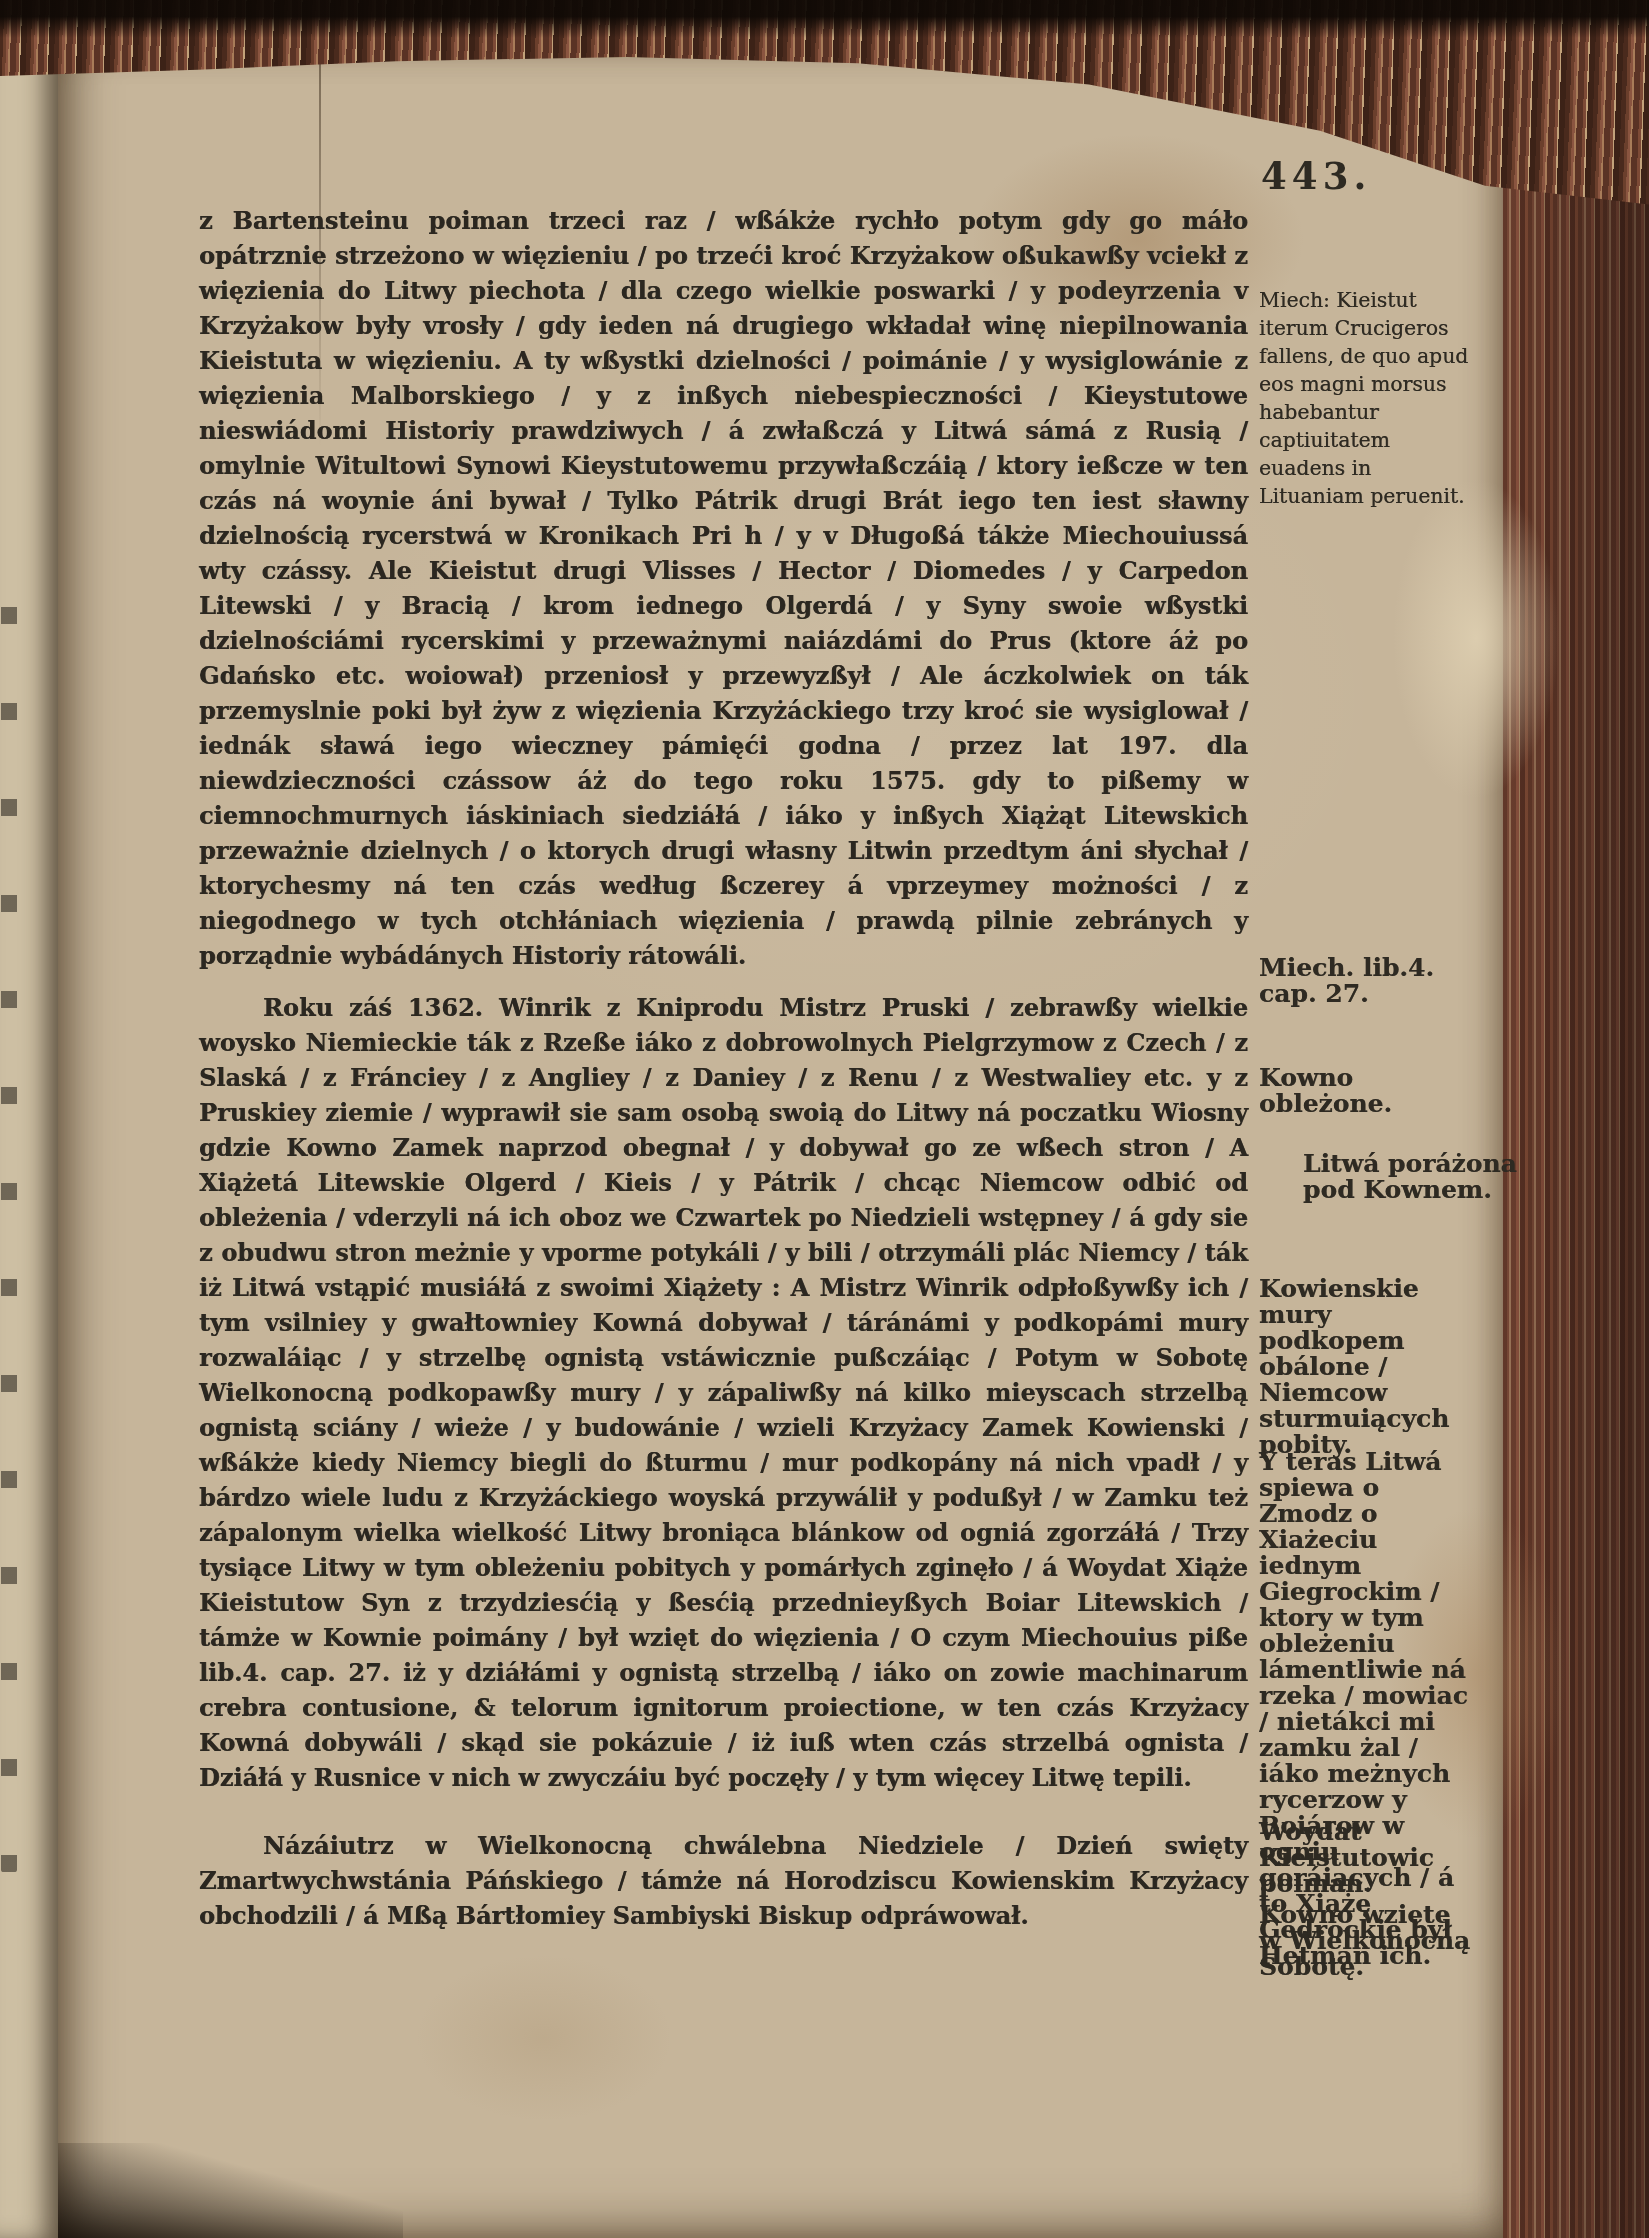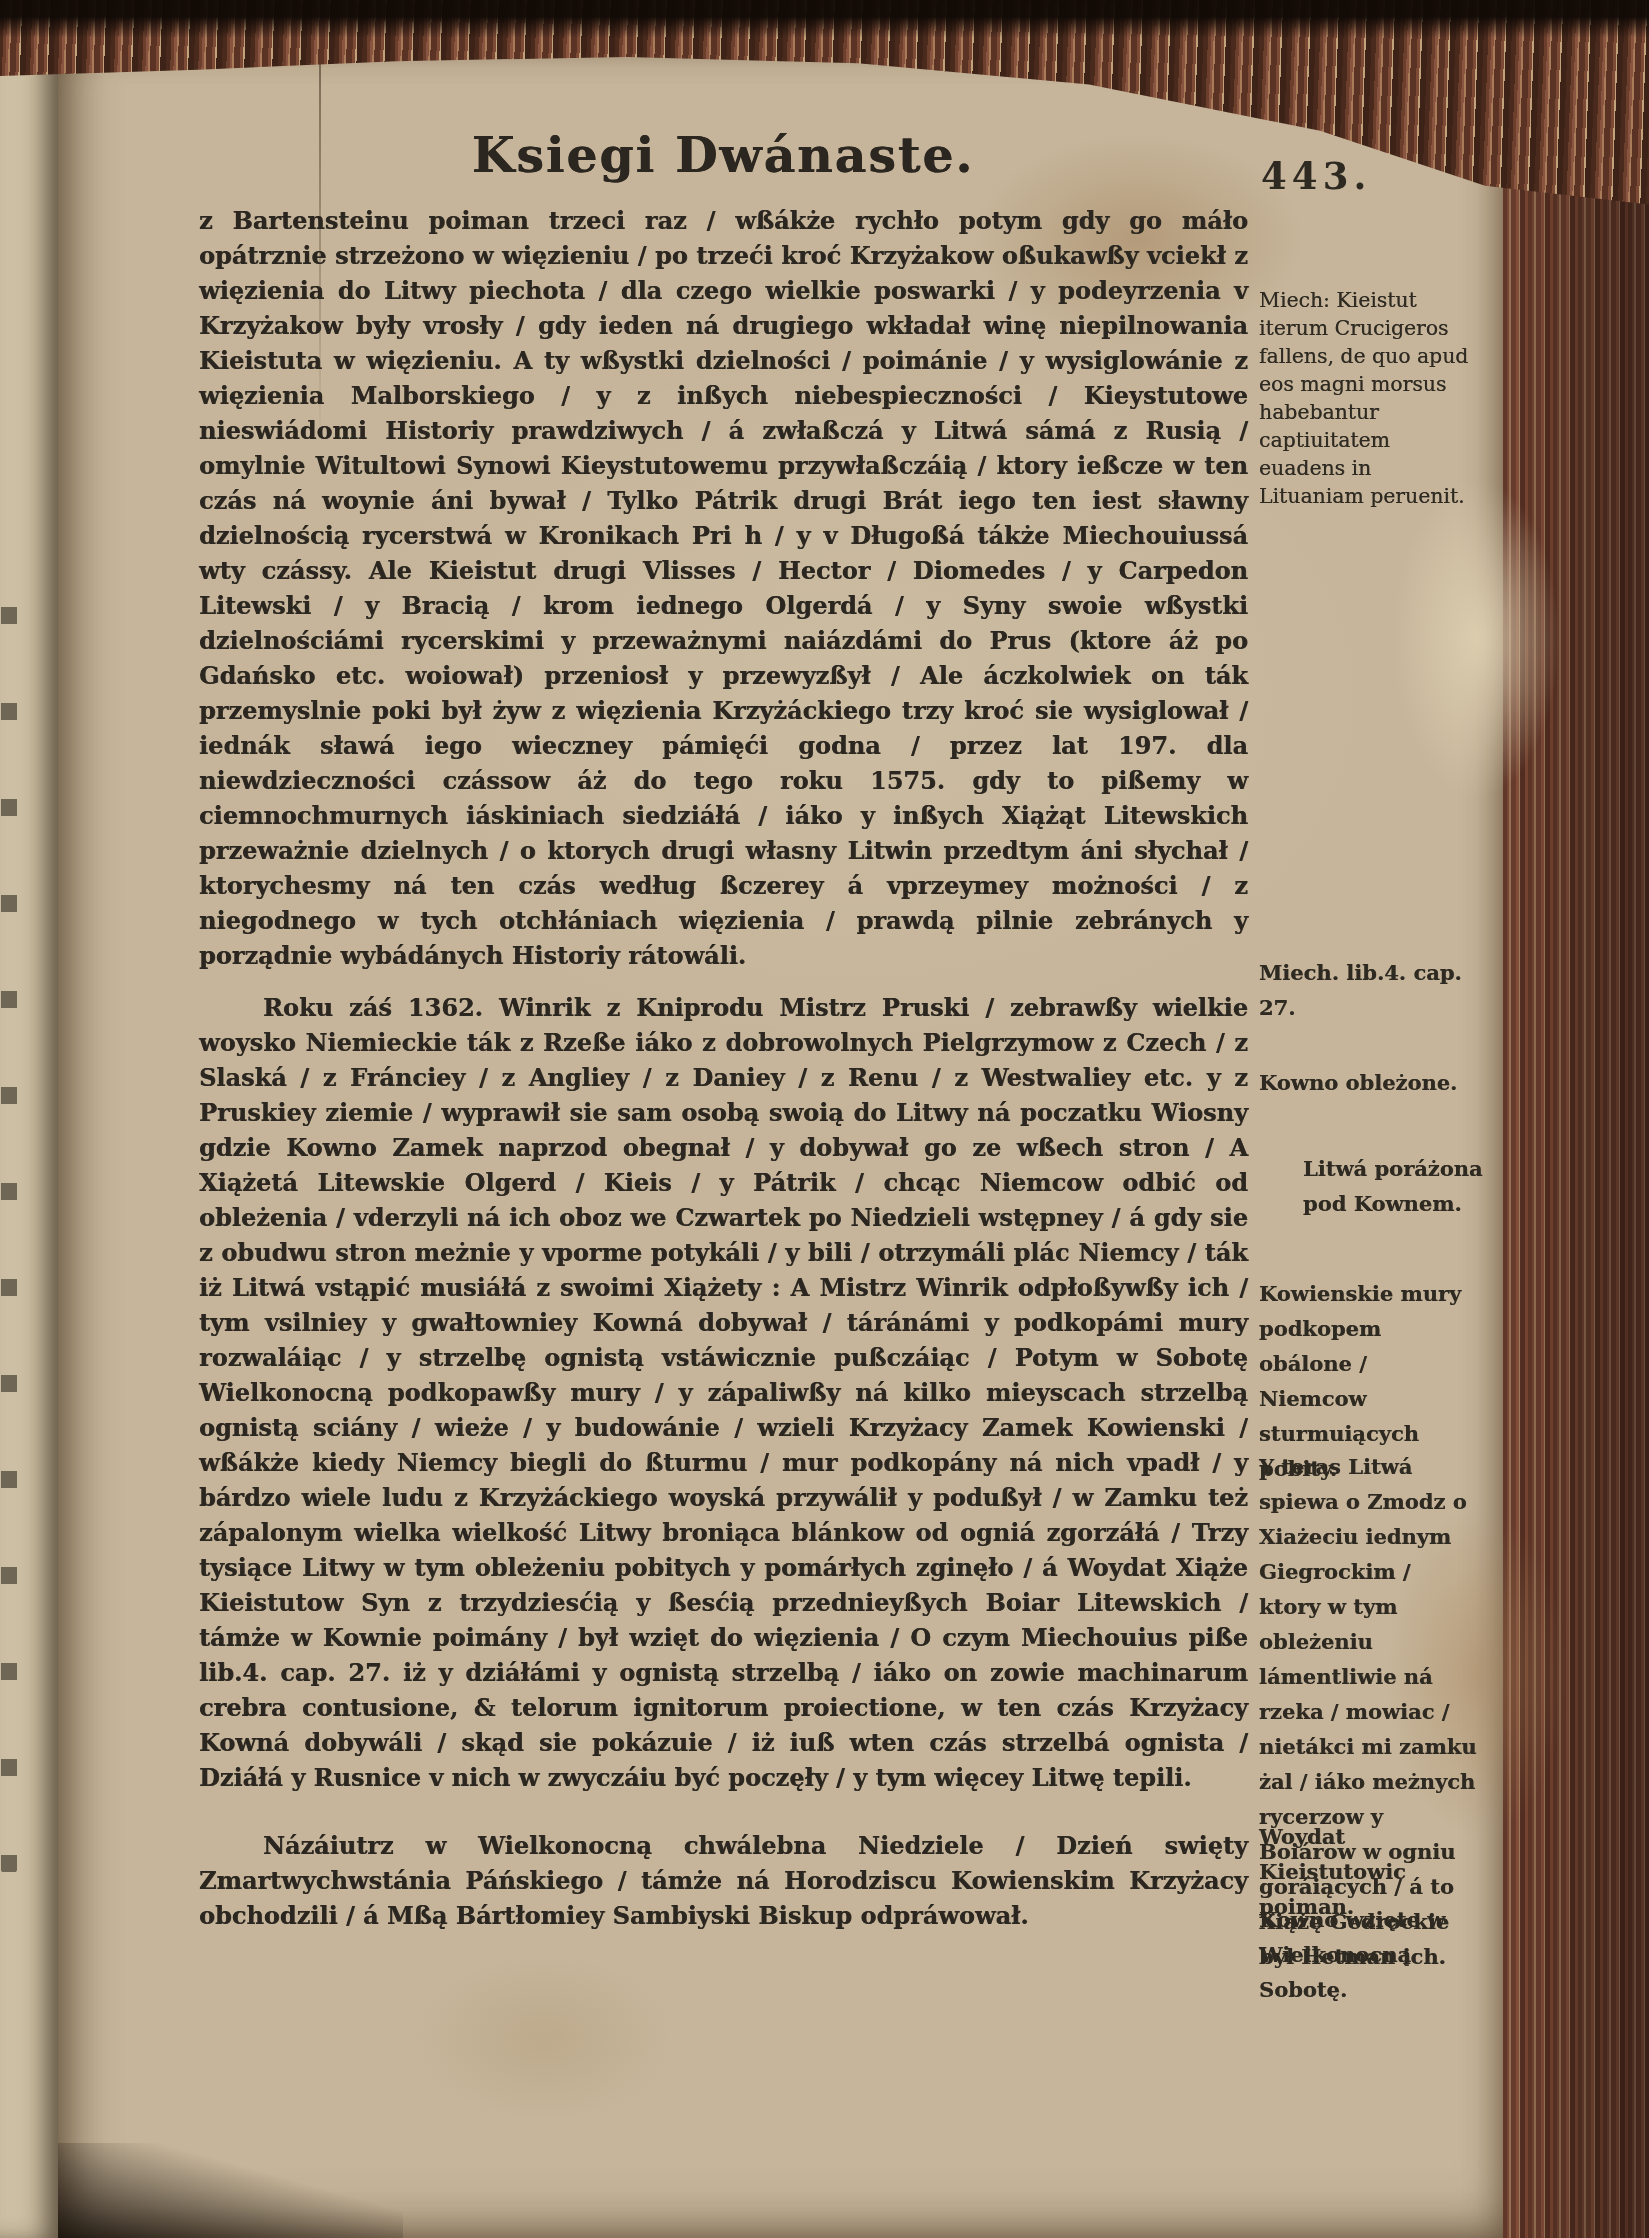--- a/index.html
+++ b/index.html
@@ -63,21 +63,21 @@
   .folio{position:absolute;left:1062px;top:11.5px;font-size:37px;font-weight:700;
     letter-spacing:5.1px;color:#2e2a22;margin-top:16px;}
   .text-block{position:absolute;left:141px;top:165px;width:1049px;}
   .para{margin:0;font-size:24px;line-height:35px;font-weight:700;
     text-align:justify;color:#2b2720;text-shadow:0.4px 0 0 rgba(43,39,32,.8);
     hyphens:auto;}
   .para.indent{text-indent:64px;margin-top:16.6px;}
   .para.gap{margin-top:33px;}
   
   .margin{position:absolute;left:1201px;top:0;width:220px;}
-  .note{position:absolute;left:0;width:220px;font-size:21px;line-height:35px;
+  .note{position:absolute;left:0;width:220px;font-size:25px;line-height:26px;
     font-weight:700;color:#2e2a22;text-align:left;
     text-shadow:0.3px 0 0 rgba(46,42,34,.7);}
   .note.latin{font-weight:400;font-size:20.4px;line-height:28px;}
   .n1{top:248px;}  .n2{top:917px;} .n3{top:1027px;} .n4{top:1113px;margin-left:44px;}
   .n5{top:1238px;} .n6{top:1371px;margin-top:40px;} .n7{top:1781px;} .n8{top:1864px;}
 </style>
 </head>
 <body>
 
 <div class="scene">
@@ -88,21 +88,20 @@
 
   <div class="page">
     <div class="crease"></div>
     <div class="stain s1"></div>
     <div class="stain s2"></div>
     <div class="stain s3"></div>
     <div class="stain s4"></div>
     <div class="corner-shadow"></div>
 
     <div class="running-header">
-      <span class="title">Ksiegi Dwánaste.</span>
       <span class="folio">443.</span>
     </div>
 
     <div class="text-block ink">
       <p class="para">z Bartensteinu poiman trzeci raz / wßákże rychło potym gdy go máło opátrznie strzeżono w więzieniu / po trzeći kroć Krzyżakow oßukawßy vciekł z więzienia do Litwy piechota / dla czego wielkie poswarki / y podeyrzenia v Krzyżakow były vrosły / gdy ieden ná drugiego wkładał winę niepilnowania Kieistuta w więzieniu. A ty wßystki dzielności / poimánie / y wysiglowánie z więzienia Malborskiego / y z inßych niebespieczności / Kieystutowe nieswiádomi Historiy prawdziwych / á zwłaßczá y Litwá sámá z Rusią / omylnie Witultowi Synowi Kieystutowemu przywłaßczáią / ktory ießcze w ten czás ná woynie áni bywał / Tylko Pátrik drugi Brát iego ten iest sławny dzielnością rycerstwá w Kronikach Pri h / y v Długoßá tákże Miechouiussá wty czássy. Ale Kieistut drugi Vlisses / Hector / Diomedes / y Carpedon Litewski / y Bracią / krom iednego Olgerdá / y Syny swoie wßystki dzielnościámi rycerskimi y przeważnymi naiázdámi do Prus (ktore áż po Gdańsko etc. woiował) przeniosł y przewyzßył / Ale áczkolwiek on ták przemyslnie poki był żyw z więzienia Krzyżáckiego trzy kroć sie wysiglował / iednák sławá iego wieczney pámięći godna / przez lat 197. dla niewdzieczności czássow áż do tego roku 1575. gdy to pißemy w ciemnochmurnych iáskiniach siedziáłá / iáko y inßych Xiążąt Litewskich przeważnie dzielnych / o ktorych drugi własny Litwin przedtym áni słychał / ktorychesmy ná ten czás według ßczerey á vprzeymey możności / z niegodnego w tych otchłániach więzienia / prawdą pilnie zebránych y porządnie wybádánych Historiy rátowáli.</p>
       <p class="para indent">Roku záś 1362. Winrik z Kniprodu Mistrz Pruski / zebrawßy wielkie woysko Niemieckie ták z Rzeße iáko z dobrowolnych Pielgrzymow z Czech / z Slaská / z Fránciey / z Angliey / z Daniey / z Renu / z Westwaliey etc. y z Pruskiey ziemie / wyprawił sie sam osobą swoią do Litwy ná poczatku Wiosny gdzie Kowno Zamek naprzod obegnał / y dobywał go ze wßech stron / A Xiążetá Litewskie Olgerd / Kieis / y Pátrik / chcąc Niemcow odbić od obleżenia / vderzyli ná ich oboz we Czwartek po Niedzieli wstępney / á gdy sie z obudwu stron meżnie y vporme potykáli / y bili / otrzymáli plác Niemcy / ták iż Litwá vstąpić musiáłá z swoimi Xiążety : A Mistrz Winrik odpłoßywßy ich / tym vsilniey y gwałtowniey Kowná dobywał / táránámi y podkopámi mury rozwaláiąc / y strzelbę ognistą vstáwicznie pußczáiąc / Potym w Sobotę Wielkonocną podkopawßy mury / y zápaliwßy ná kilko mieyscach strzelbą ognistą sciány / wieże / y budowánie / wzieli Krzyżacy Zamek Kowienski / wßákże kiedy Niemcy biegli do ßturmu / mur podkopány ná nich vpadł / y bárdzo wiele ludu z Krzyżáckiego woyská przywálił y podußył / w Zamku też zápalonym wielka wielkość Litwy broniąca blánkow od ogniá zgorzáłá / Trzy tysiące Litwy w tym obleżeniu pobitych y pomárłych zginęło / á Woydat Xiąże Kieistutow Syn z trzydziesćią y ßesćią przednieyßych Boiar Litewskich / támże w Kownie poimány / był wzięt do więzienia / O czym Miechouius piße lib.4. cap. 27. iż y dziáłámi y ognistą strzelbą / iáko on zowie machinarum crebra contusione, &amp; telorum ignitorum proiectione, w ten czás Krzyżacy Kowná dobywáli / skąd sie pokázuie / iż iuß wten czás strzelbá ognista / Dziáłá y Rusnice v nich w zwyczáiu być poczęły / y tym więcey Litwę tepili.</p>
       <p class="para indent gap">Názáiutrz w Wielkonocną chwálebna Niedziele / Dzień swięty Zmartwychwstánia Páńskiego / támże ná Horodziscu Kowienskim Krzyżacy obchodzili / á Mßą Bártłomiey Sambiyski Biskup odpráwował.</p>
 
     </div>
 

